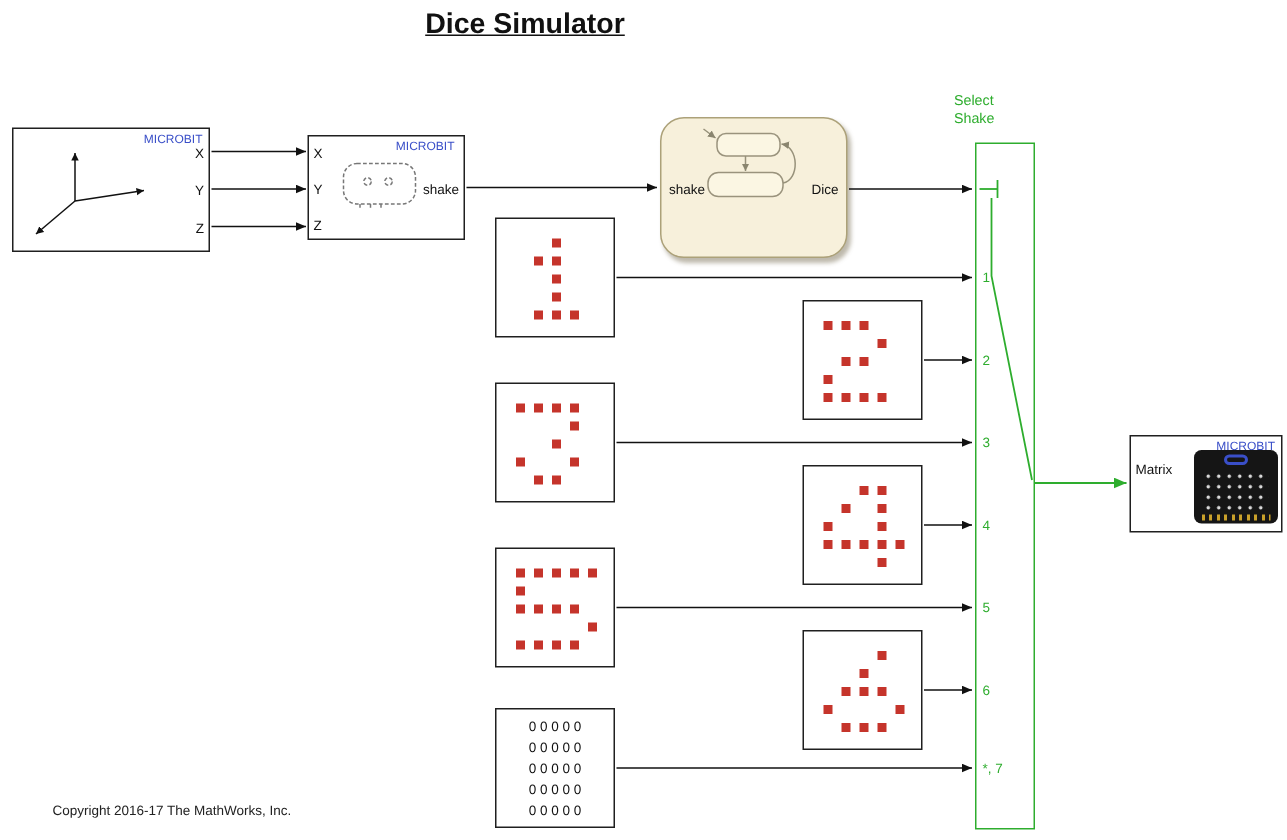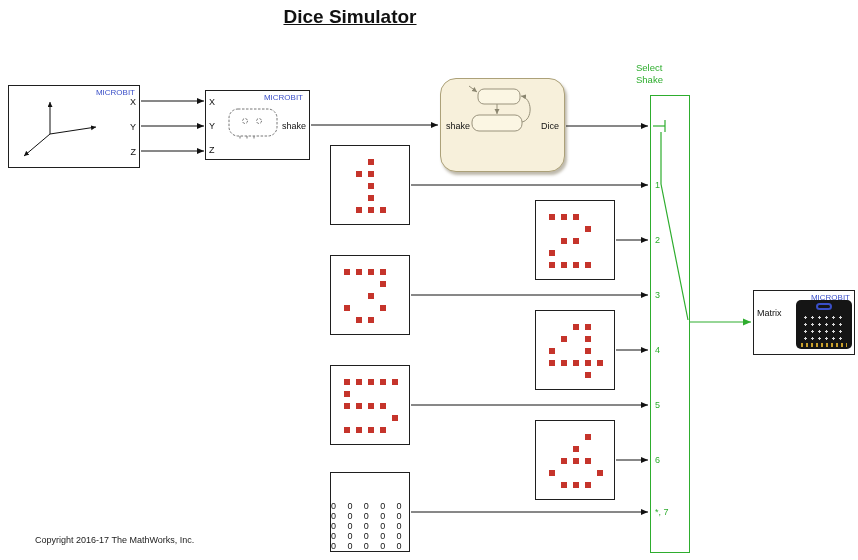--- a/index.html
+++ b/index.html
@@ -25,22 +25,22 @@
   .chart{position:absolute;left:440px;top:78px;width:125px;height:94px;box-sizing:border-box;
          background:var(--chart-fill);border:1px solid #ACA179;border-radius:16px;
          box-shadow:2px 3px 3px rgba(110,100,70,.45);}
 
   .dice{width:80px;height:80px;}
   .dotgrid{position:absolute;left:13px;top:13px;display:grid;
            grid-template-columns:repeat(5,6px);grid-auto-rows:6px;gap:6px;}
   .dot{width:6px;height:6px;background:transparent;}
   .dot.on{background:var(--dice-red);}
 
-  .zeros{position:absolute;inset:0;display:flex;flex-direction:row;justify-content:center;
-         align-items:flex-end;gap:4px;font-size:9px;line-height:10px;}
+  .zeros{position:absolute;inset:0;display:flex;flex-direction:column;justify-content:center;
+         align-items:center;gap:4px;font-size:9px;line-height:10px;}
 
   .selector{position:absolute;left:650px;top:95px;width:40px;height:458px;box-sizing:border-box;
             background:#fff;border:1px solid var(--signal-green);}
   .sel-label{position:absolute;left:4px;font-size:9px;line-height:11px;color:var(--signal-green);}
   .sel-header{position:absolute;left:636px;top:62px;width:70px;
               font-size:9.5px;line-height:12px;color:var(--signal-green);}
 
   .ledimg{position:absolute;left:42px;top:9px;width:56px;height:49px;background:#151515;border-radius:5px;}
   .led-logo{position:absolute;top:3px;left:50%;transform:translateX(-50%);width:16px;height:7px;
             border:2px solid var(--brand-blue);border-radius:5px;box-sizing:border-box;}

